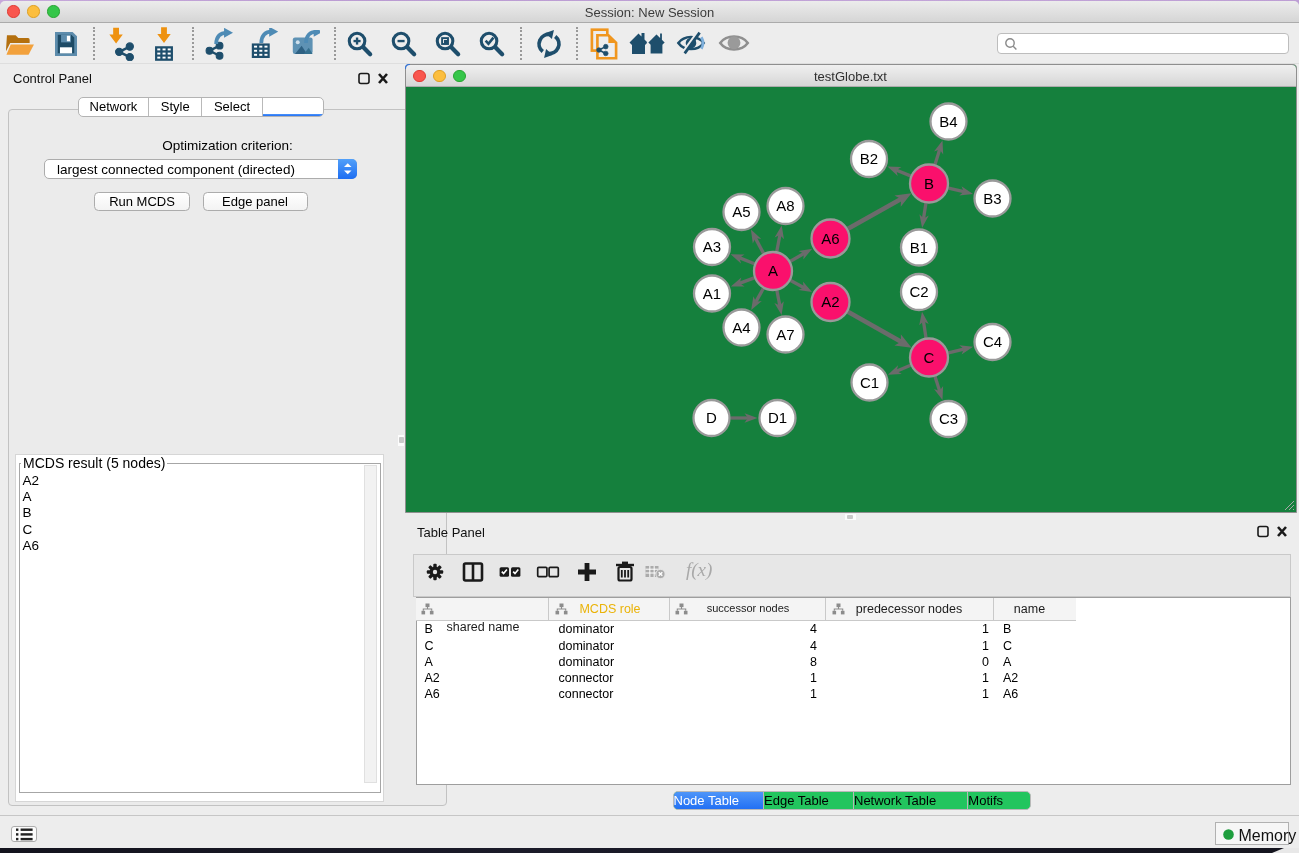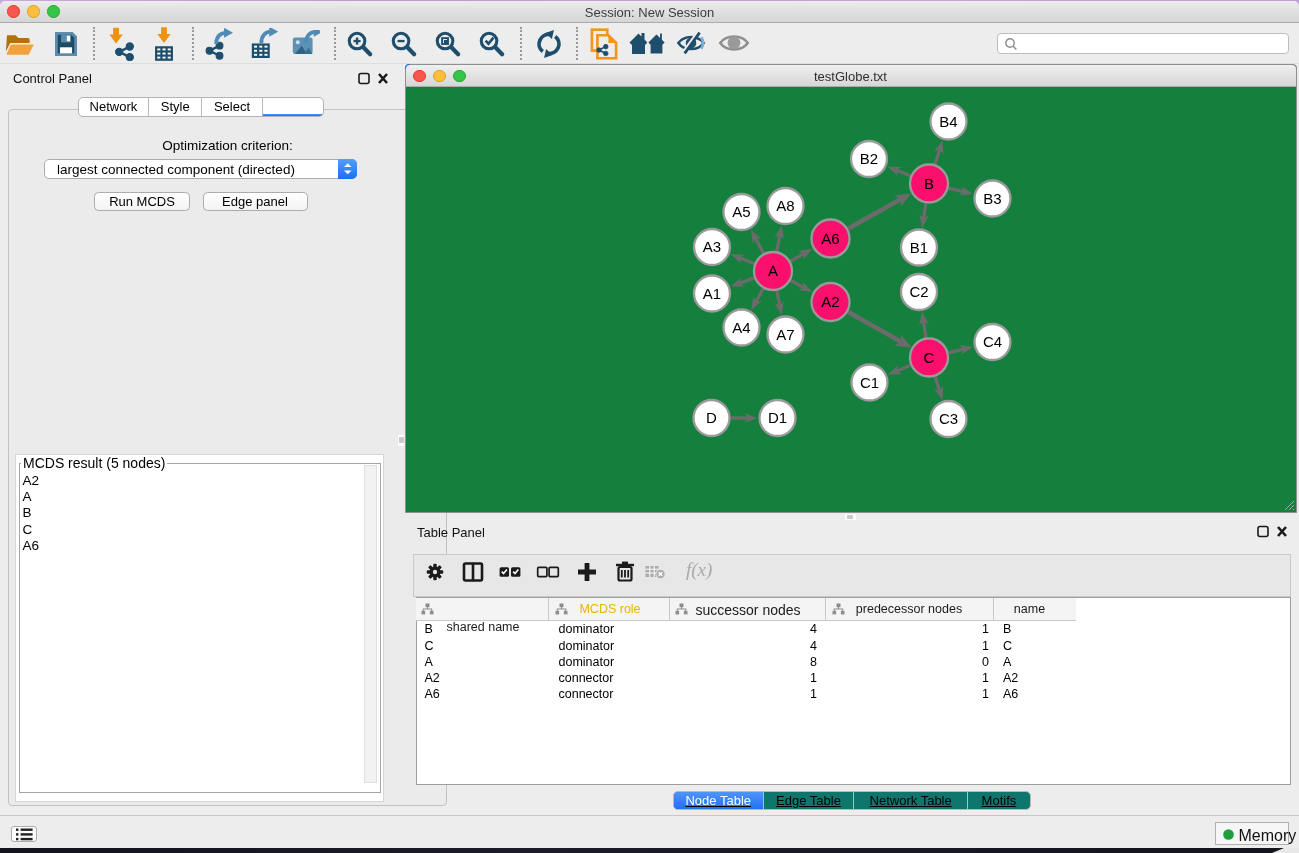--- a/index.html
+++ b/index.html
@@ -49,22 +49,22 @@
   background:#E7E7E7; border:1px solid #C9C9C9; }
 #fx { position:absolute; left:686px; top:559px; font-family:"Liberation Serif", serif;
   font-style:italic; font-size:19px; color:#A9A9A9; }
 #dtable { position:absolute; left:415.5px; top:597px; width:875px; height:188px;
   background:#fff; border:1px solid #9E9E9E; }
 #thead { position:absolute; left:415.5px; top:597.5px; width:660.5px; height:23px; background:#F4F4F4;
   border-bottom:1px solid #C9C9C9; }
 #thead i { position:absolute; top:0; height:23px; width:0; border-left:1px solid #C9C9C9; }
 .trow { position:absolute; font-size:12.5px; color:#000; height:16.2px; line-height:16.2px; }
 #btabs { position:absolute; left:672.5px; top:790.5px; width:358px; height:19.5px;
-  border:1px solid #B9B9B9; border-radius:5px; background:#0f766e; display:flex;
-  font-size:13px; line-height:18px; text-align:center; overflow:hidden;text-decoration:underline; }
+  border:1px solid #B9B9B9; border-radius:5px; background:#22c55e; display:flex;
+  font-size:13px; line-height:18px; text-align:left; overflow:hidden; }
 #btabs div { border-right:1px solid #B9B9B9; }
 #btabs div:last-child { border-right:none; }
 .seg-sel { background:linear-gradient(#4E95F9,#2270F4); color:#fff; }
 #statusbar { position:absolute; left:0; top:815px; width:1299px; height:33px;
   background:#EDEDED; border-top:1px solid #C6C6C6; }
 #listbtn { position:absolute; left:11px; top:825.5px; width:26px; height:16.5px;
   background:#FCFCFC; border:1px solid #ADADAD; border-radius:3px; text-align:center; }
 #membtn { position:absolute; left:1214.5px; top:822px; width:74.5px; height:23px;
   background:#F6F6F6; border:1px solid #B1B1B1; font-size:16px; color:#111; }
 #darkstrip { position:absolute; left:0; top:848px; width:1299px; height:5px;
@@ -445,21 +445,21 @@
 <div id="fx">f(x)</div>
 <div id="dtable"></div>
 <div id="thead">
   <i style="left:132.5px"></i>
       <i style="left:253.5px"></i>
       <i style="left:409px"></i>
       <i style="left:577.5px"></i>
 </div>
 <div style="position:absolute;left:393px;top:620px;width:180px;text-align:center;font-size:12.5px;color:#1C1C1C">shared name</div>
 <div style="position:absolute;left:520px;top:601.5px;width:180px;text-align:center;font-size:12.5px;color:#eab308">MCDS role</div>
-<div style="position:absolute;left:658px;top:601.5px;width:180px;text-align:center;font-size:14px;color:#1C1C1C">successor nodes</div>
+<div style="position:absolute;left:658px;top:601.5px;width:180px;text-align:center;font-size:11px;color:#1C1C1C">successor nodes</div>
 <div style="position:absolute;left:819px;top:601.5px;width:180px;text-align:center;font-size:12.5px;color:#1C1C1C">predecessor nodes</div>
 <div style="position:absolute;left:939.5px;top:601.5px;width:180px;text-align:center;font-size:12.5px;color:#1C1C1C">name</div>
 <svg style="position:absolute;left:421px;top:603px" width="13" height="12" viewBox="0 0 13 12">
       <rect x="4.5" y="0.5" width="4" height="3.6" fill="#8C8C8C"></rect>
       <rect x="0.5" y="7.8" width="3.6" height="3.6" fill="#8C8C8C"></rect>
       <rect x="8.9" y="7.8" width="3.6" height="3.6" fill="#8C8C8C"></rect>
       <path d="M6.5,4.1 V6 M2.3,7.8 V6 H10.7 V7.8" fill="none" stroke="#8C8C8C" stroke-width="1.1"></path>
     </svg>
     <svg style="position:absolute;left:554.5px;top:603px" width="13" height="12" viewBox="0 0 13 12">
       <rect x="4.5" y="0.5" width="4" height="3.6" fill="#8C8C8C"></rect>

